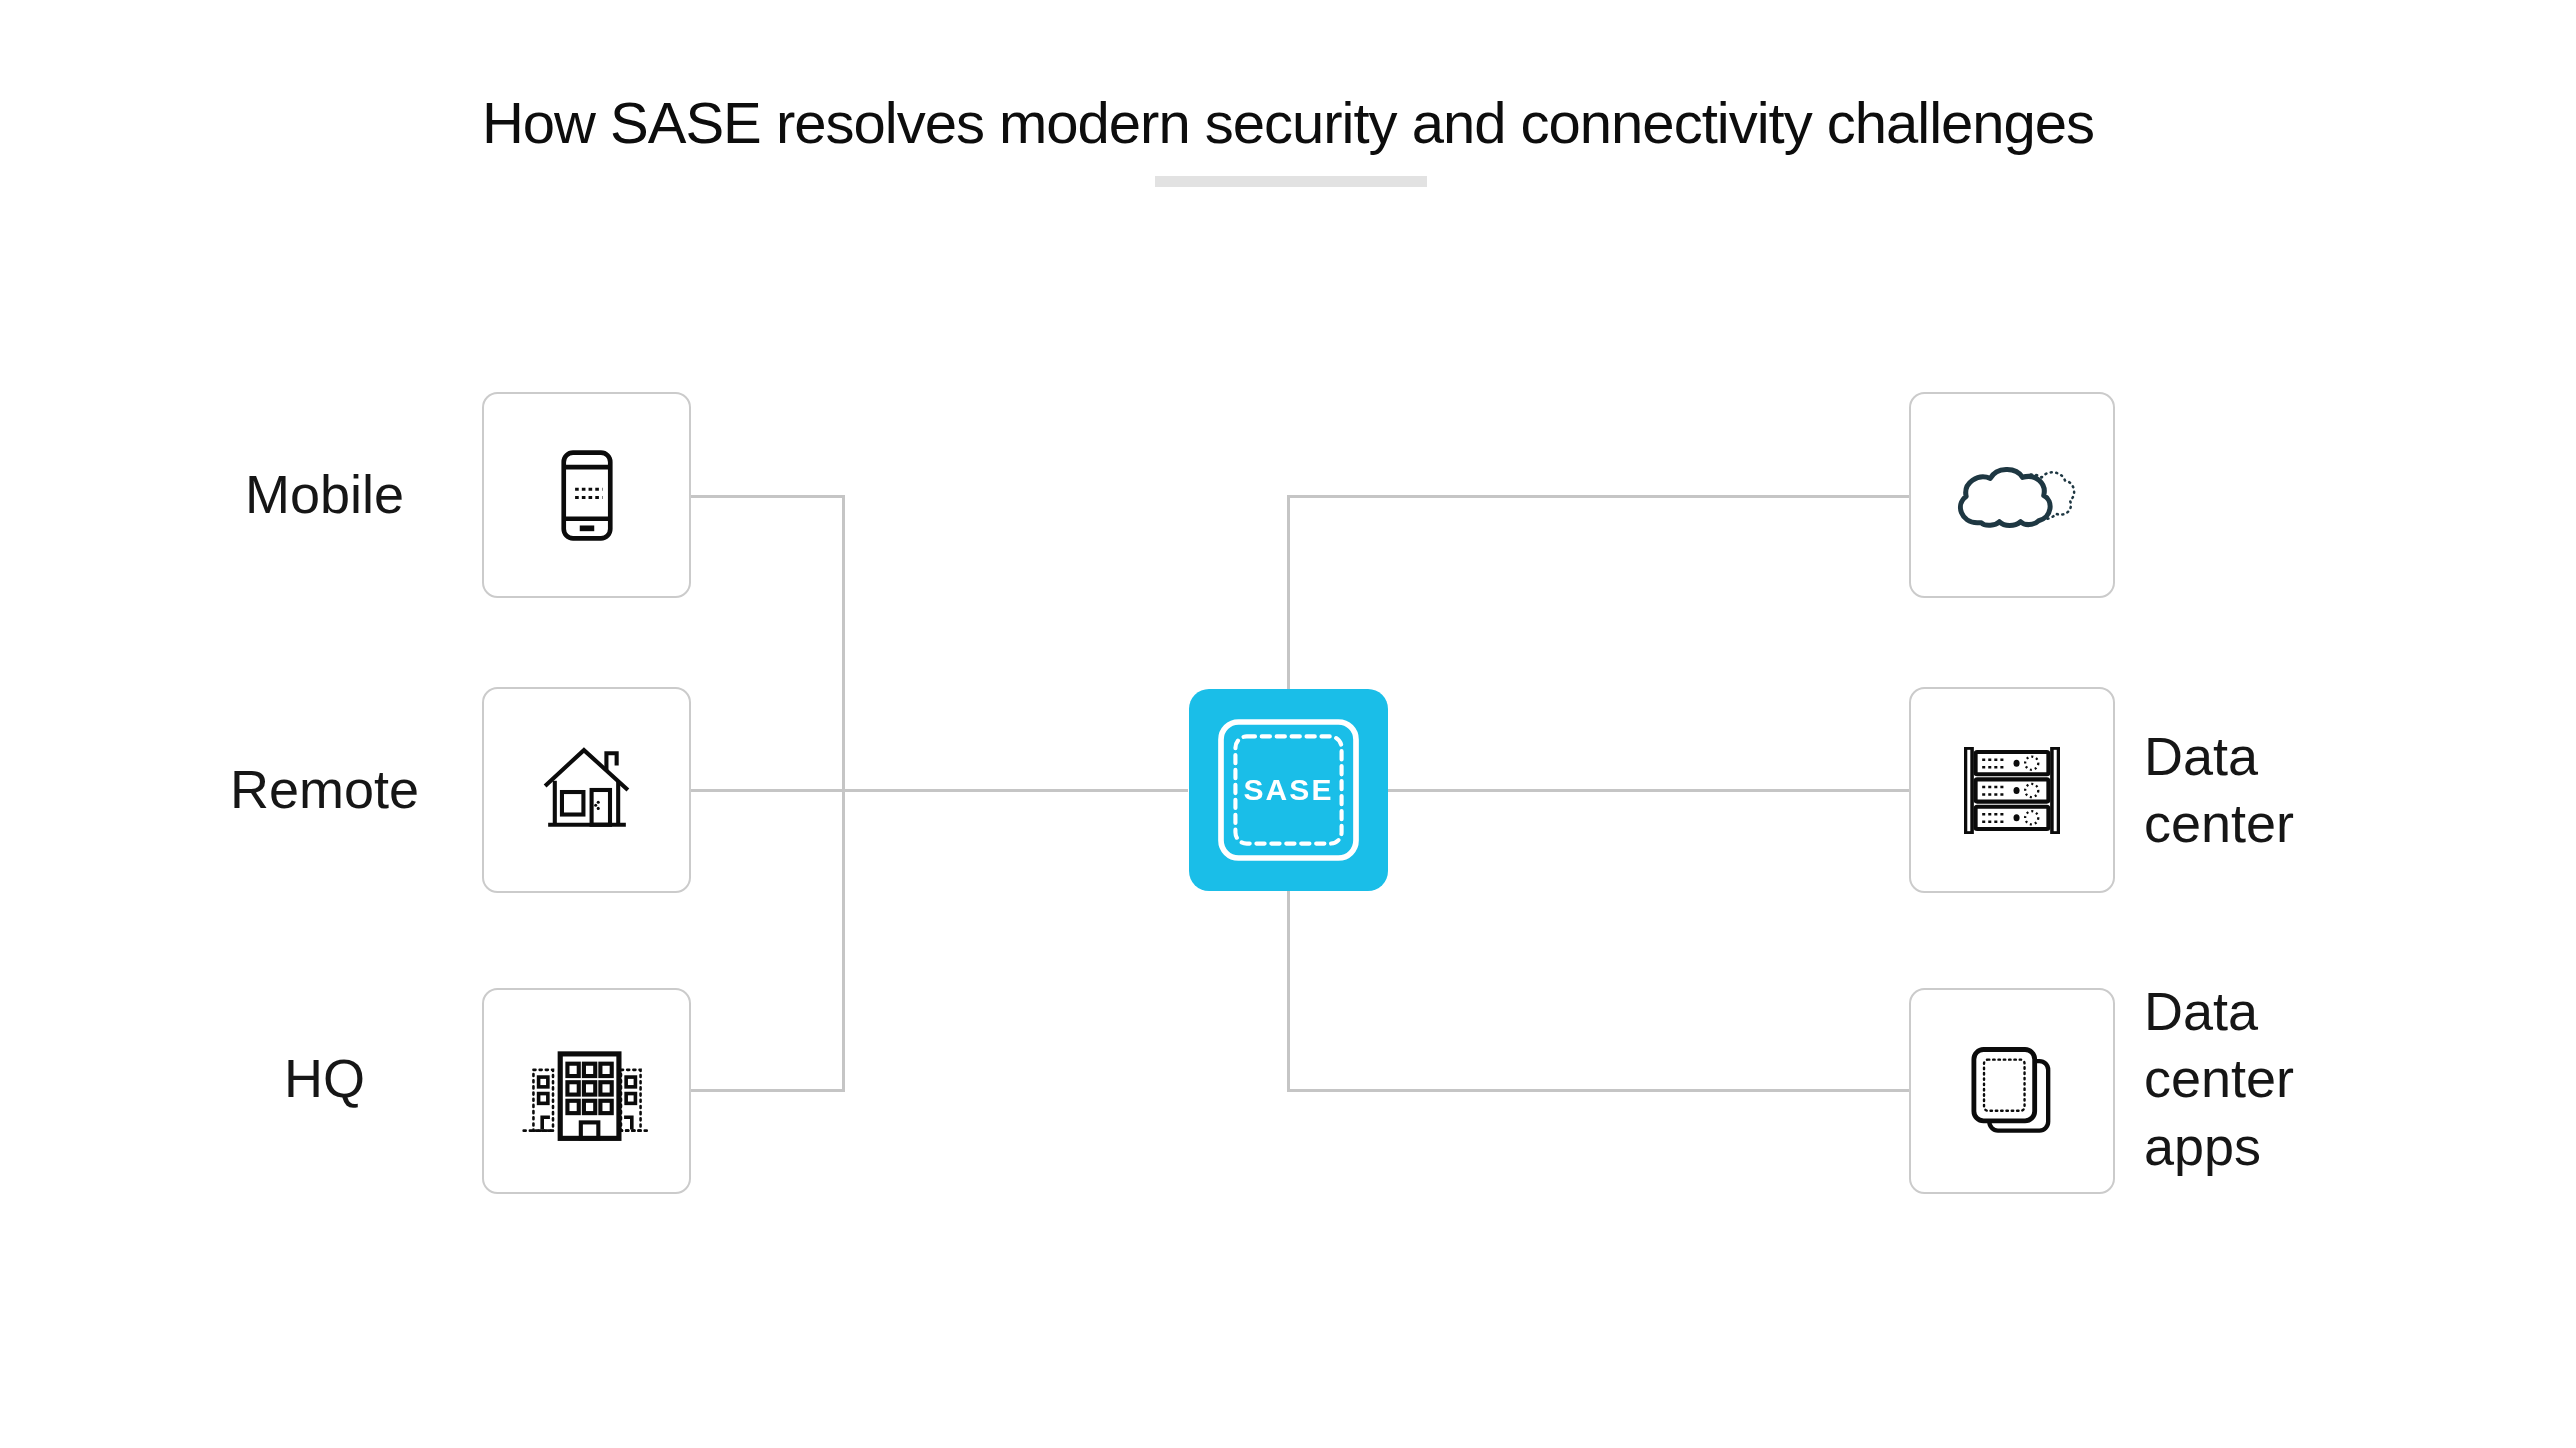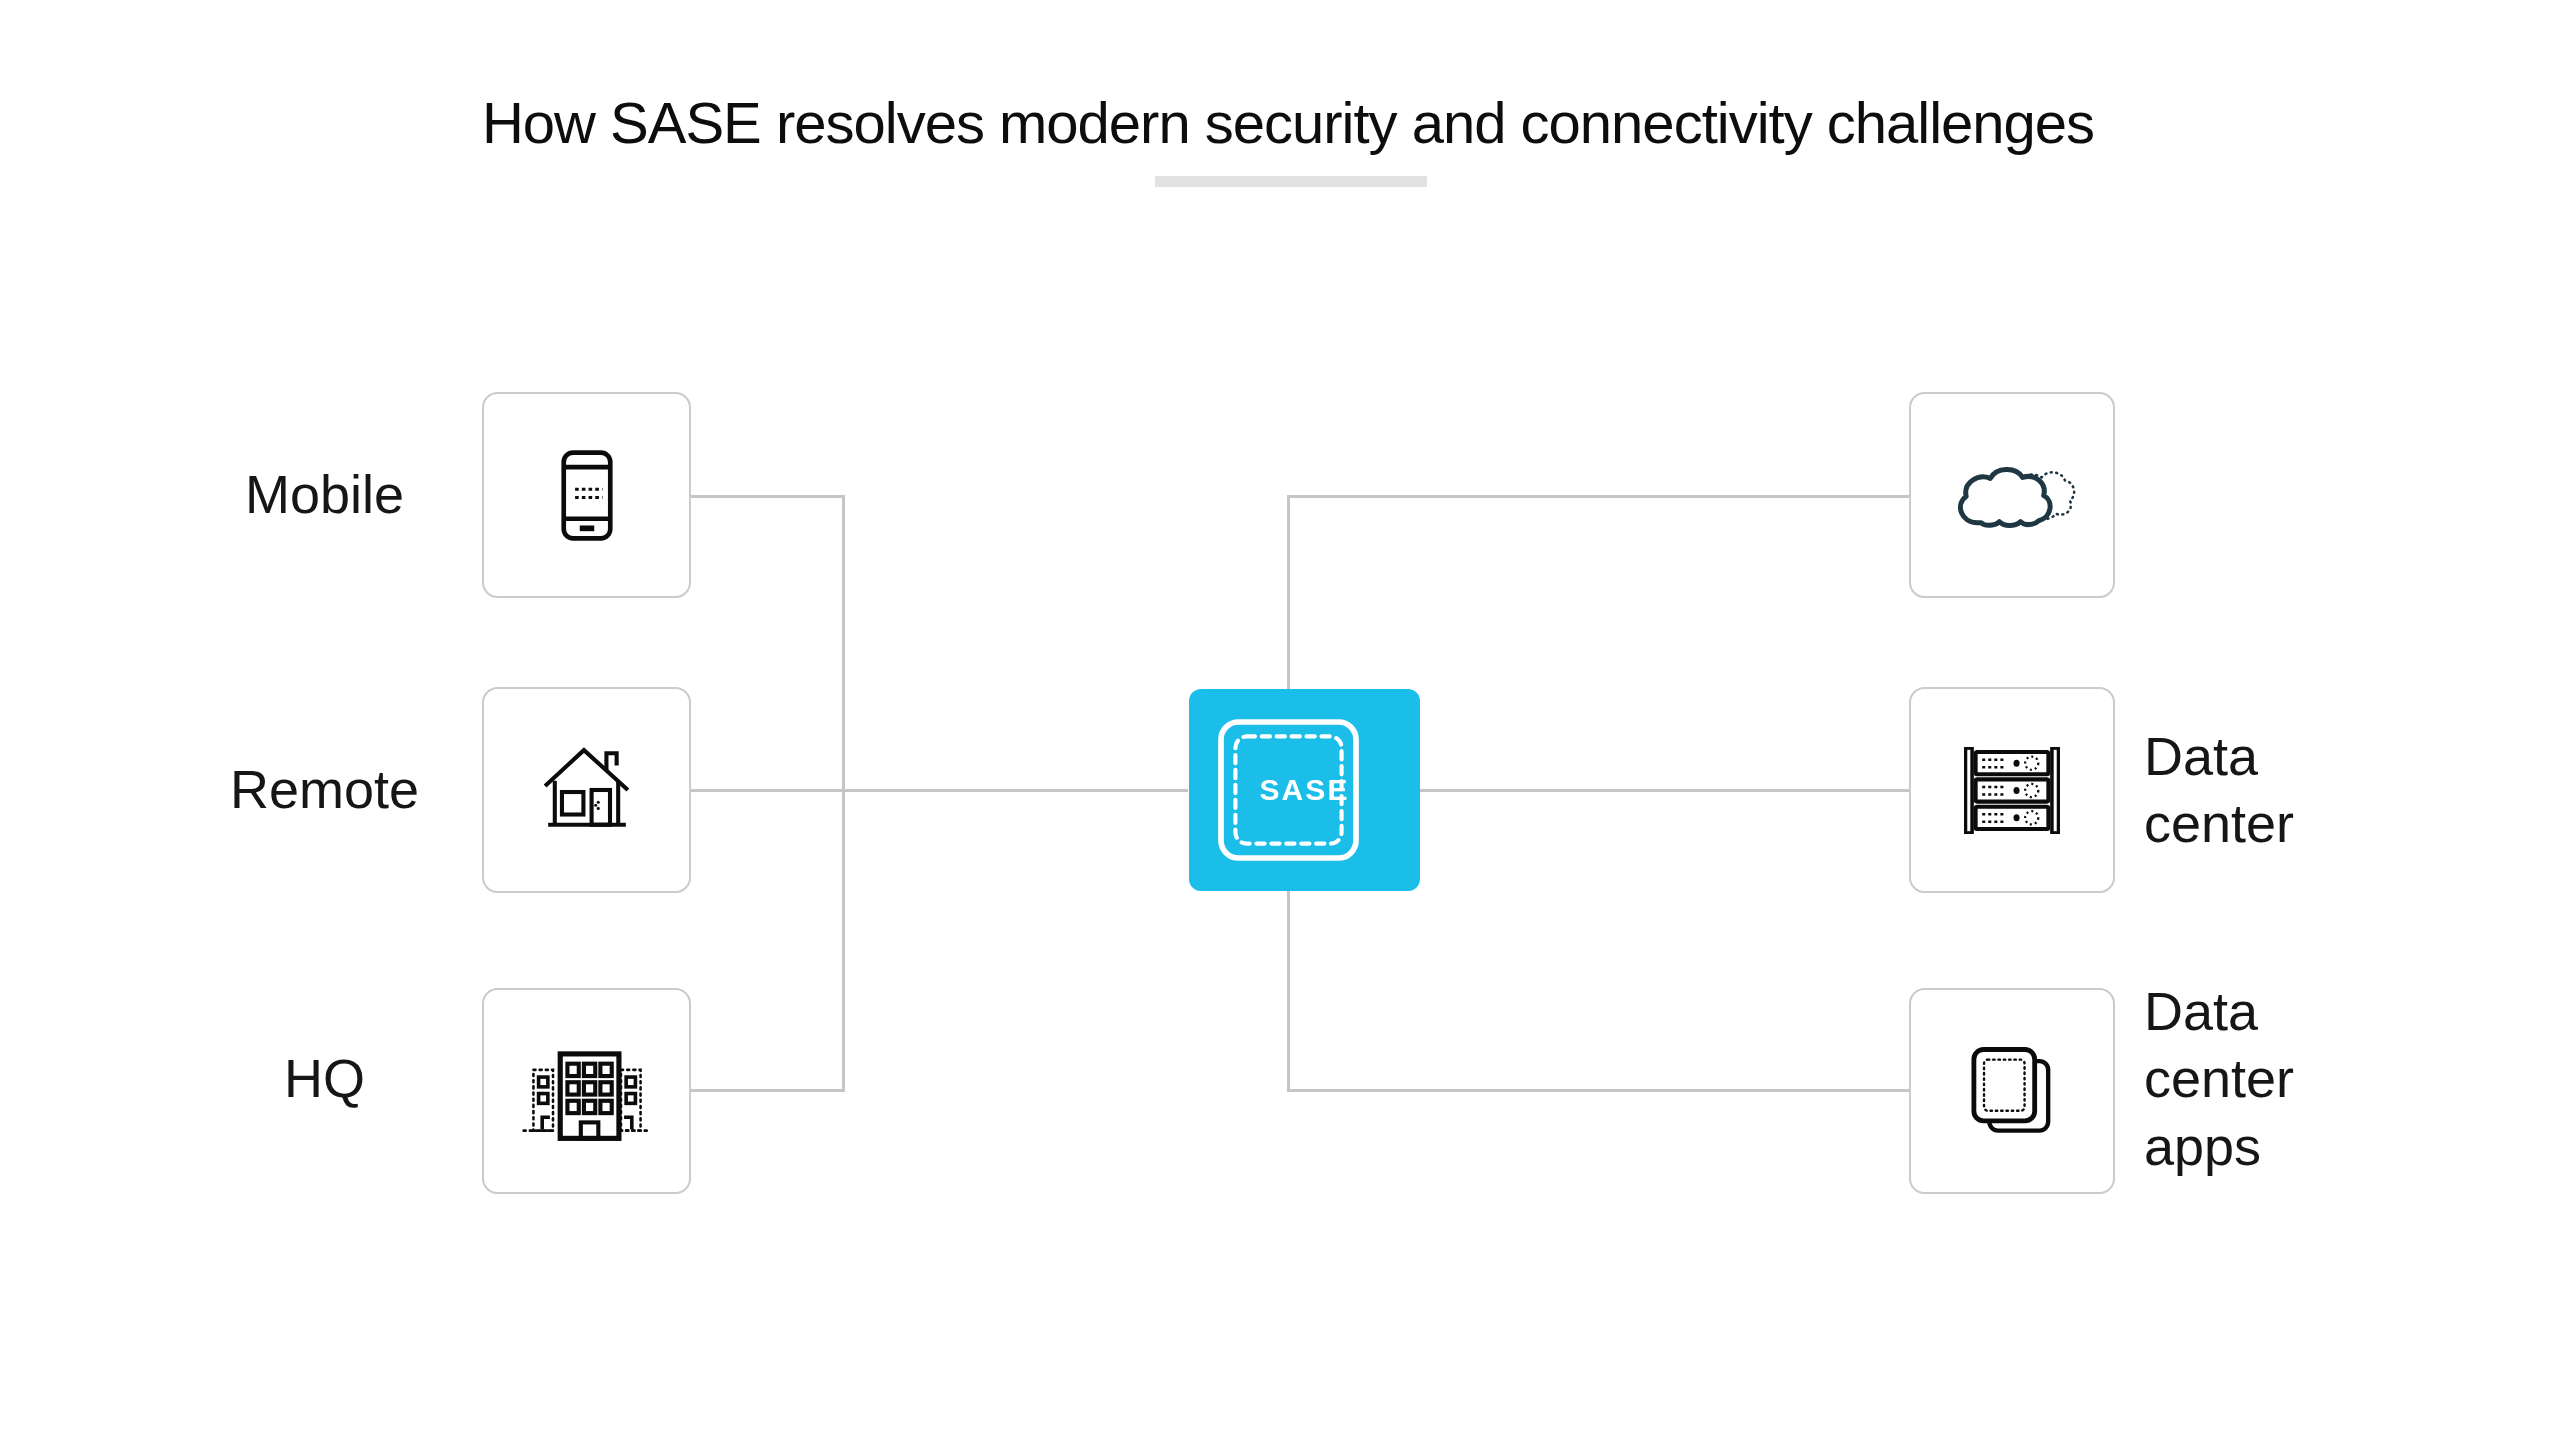--- a/index.html
+++ b/index.html
@@ -43,21 +43,21 @@
   .node-label{
     position:absolute;height:206px;display:flex;align-items:center;z-index:2;
     font-size:54px;line-height:1.25;color:#161616;
   }
   .label-left{left:206px;width:237px;justify-content:center;text-align:right;}
   .label-right{left:2144px;width:206px;justify-content:flex-start;text-align:left;}
   .lpos-1{top:392px;} .lpos-2{top:687px;} .lpos-3{top:976px;}
   
   .sase-box{
     position:absolute;left:1189px;top:689px;width:199px;height:202px;
-    background:var(--accent-cyan,#1abee8);border-radius:12px;z-index:3;padding-left:32px;
+    background:var(--accent-cyan,#1abee8);border-radius:20px;z-index:3;
   }
   .sase-deco{position:absolute;left:0;top:0;}
   .sase-text{
     position:absolute;inset:0;display:flex;align-items:center;justify-content:center;
     color:#ffffff;font-size:30px;font-weight:700;letter-spacing:2.1px;
   }
   
   .icon{display:block;color:var(--icon-dark,#0b0b0b);}
   .icon-cloud{color:var(--icon-cloud,#1e3742);}
 </style>

